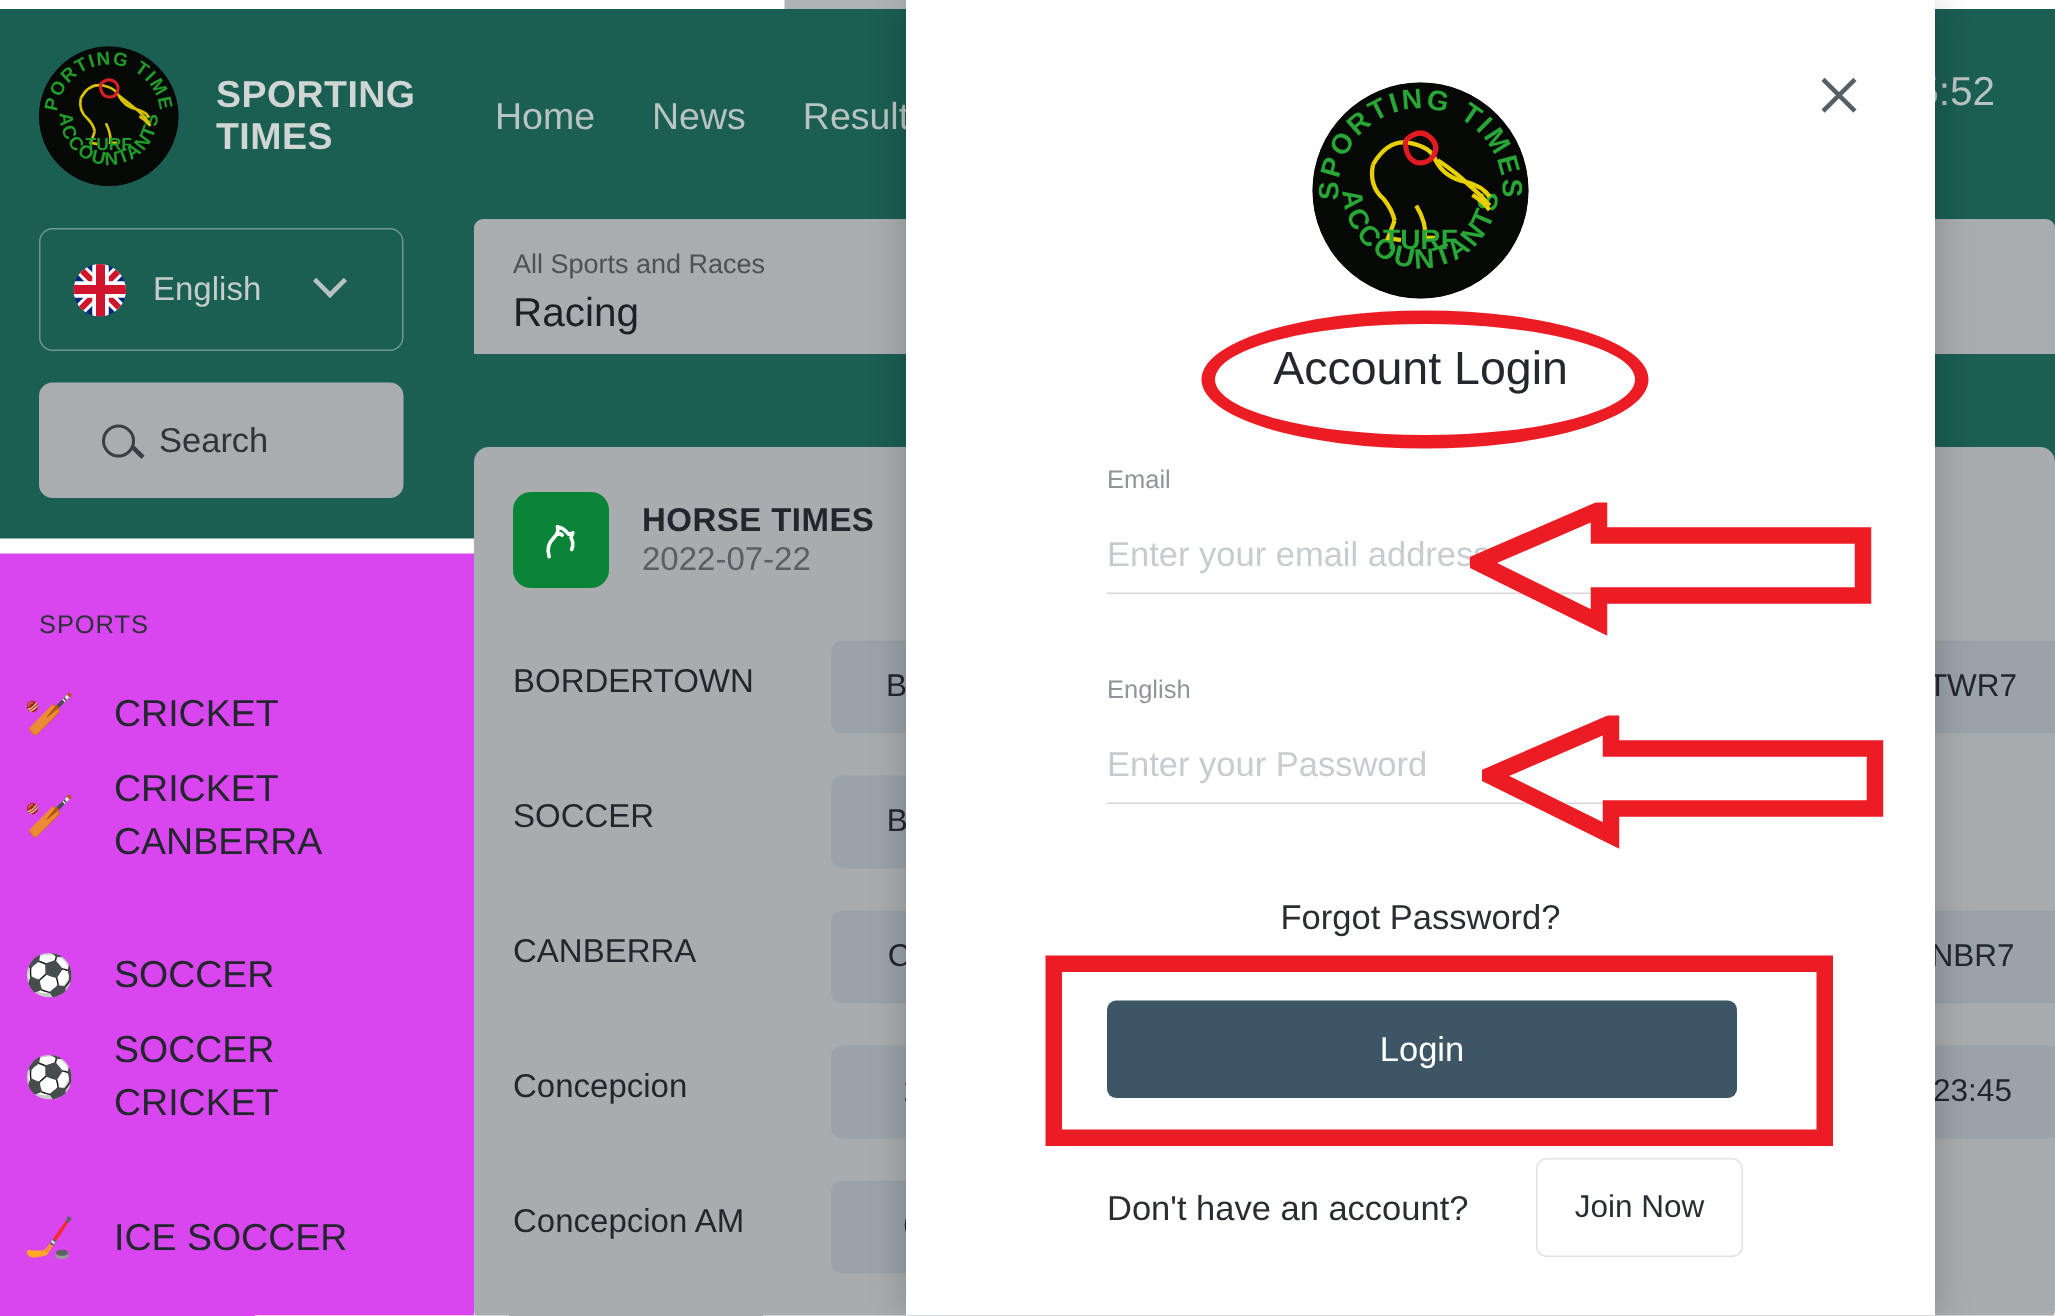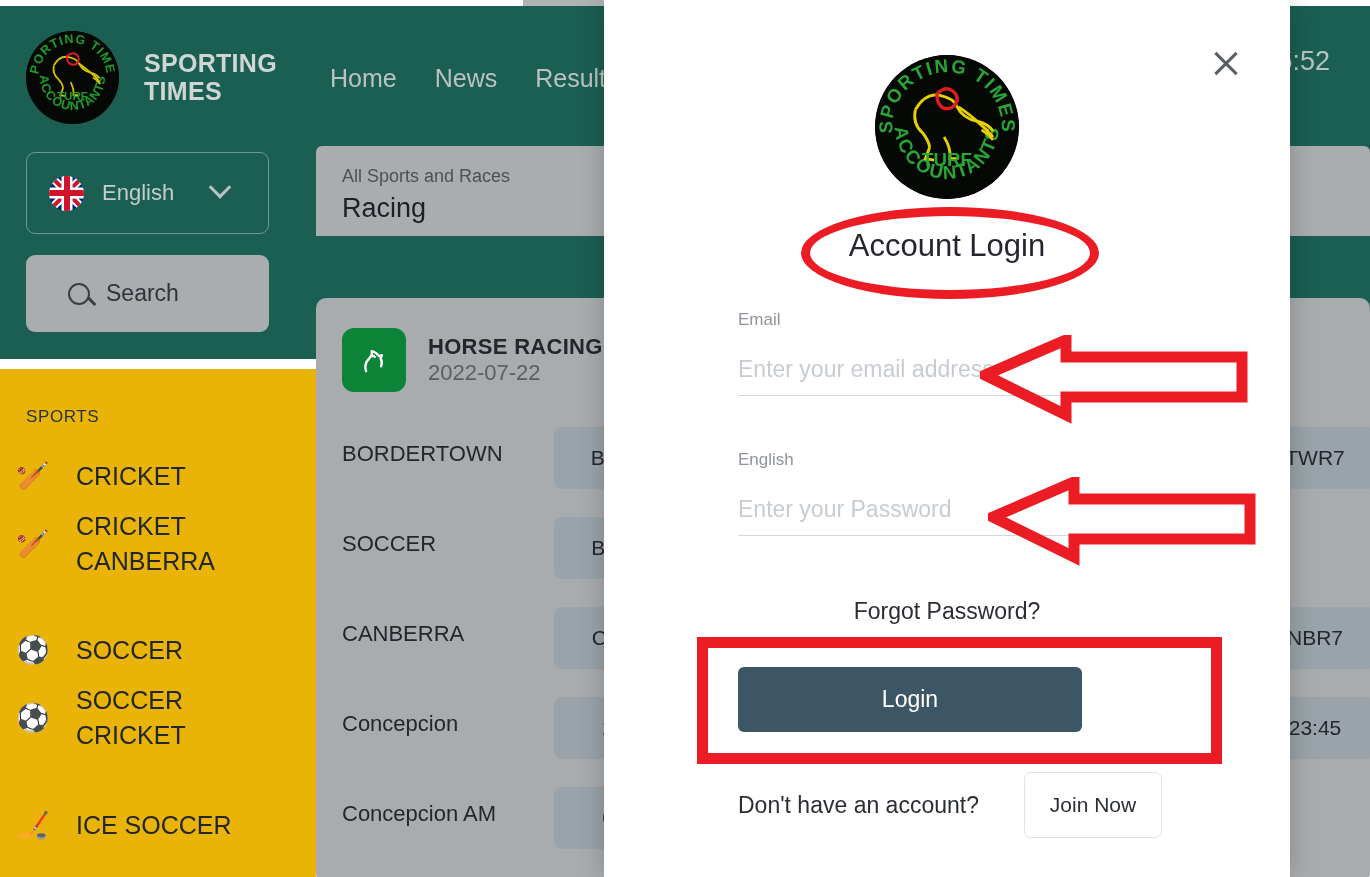--- a/index.html
+++ b/index.html
@@ -85,21 +85,21 @@
     display: flex; align-items: center; gap: 16px; padding-left: 42px;
   }
   .mag { width: 22px; height: 22px; border: 2.5px solid #3a3f46; border-radius: 50%; position: relative; flex:none;}
   .mag::after { content:""; position:absolute; width:10px; height:2.5px; background:#3a3f46;
     right:-9px; bottom:0px; transform: rotate(45deg); }
   .search-label { font-size: 23px; color: #2f343b; }
 
   
   .sidebar {
     position: absolute; left: 0; top: 369px; width: 316px; height: 508px;
-    background: #eab308;
+    background: #d946ef;
   }
   .sports-title {
     position: absolute; left: 26px; top: 38px; font-size: 17px;
     color: #2d323a; letter-spacing: .6px;
   }
   .sport-item {
     position: absolute; left: 14px; display: flex; align-items: center; gap: 24px;
     width: 290px;
   }
   .sport-icon { width: 38px; height: 38px; flex: none; display:flex; align-items:center; justify-content:center; font-size: 27px; }
@@ -175,21 +175,21 @@
     padding-bottom: 12px; font-size: 23px; color: #2a2e33;
     font-family: "Liberation Sans", sans-serif; background: transparent; outline: none;
   }
   .field-input::placeholder { color: #c7ccd1; }
 
   .forgot {
     position: absolute; left: 0; right: 0; top: 598px; text-align: center;
     font-size: 23px; color: #2a2e33; cursor: pointer;
   }
   .login-btn {
-    position: absolute; left: 134px; top: 667px; width: 344px; height: 65px;
+    position: absolute; left: 134px; top: 667px; width: 420px; height: 65px;
     background: #3d5665; color: #ffffff; font-size: 23px; border: none;
     border-radius: 6px; cursor: pointer; font-family: "Liberation Sans", sans-serif;
   }
   .signup-row {
     position: absolute; left: 134px; top: 772px; width: 424px; height: 66px;
     display: flex; align-items: center; justify-content: space-between;
   }
   .signup-text { font-size: 23px; color: #2a2e33; }
   .join-btn {
     width: 138px; height: 66px; border: 1px solid #dfe2e4; border-radius: 7px;
@@ -316,21 +316,21 @@
     <div class="sport-card">
       <div class="card-head">
         <span class="horse-badge">
           <svg width="38" height="38" viewBox="0 0 24 24" fill="none" stroke="#ffffff" stroke-width="1.5" stroke-linecap="round" stroke-linejoin="round">
             <path d="M7 19c-1-3 0-6 2-8 1.6-1.6 2-3 1.5-4.6 2 .4 3.6 1.6 4.7 3.2l1.8-.6-.8 2c.9 1.6 1 3.4.3 5"></path>
             <path d="M11 9.5c.6-.2 1.2 0 1.5.5"></path>
             <circle cx="13.8" cy="8.4" r=".55" fill="#ffffff" stroke="none"></circle>
           </svg>
         </span>
         <span>
-          <span class="card-title">HORSE RACING</span><br>
+          <span class="card-title">HORSE TIMES</span><br>
           <span class="card-date">2022-07-22</span>
         </span>
       </div>
 
       <div class="race-row" style="top:115px;">
         <span class="race-name">BORDERTOWN</span>
         <span class="pill" style="left:238px; width:120px;">BTW</span>
         <span class="pill" style="left:939px; width:120px;">TWR7</span>
       </div>
 

